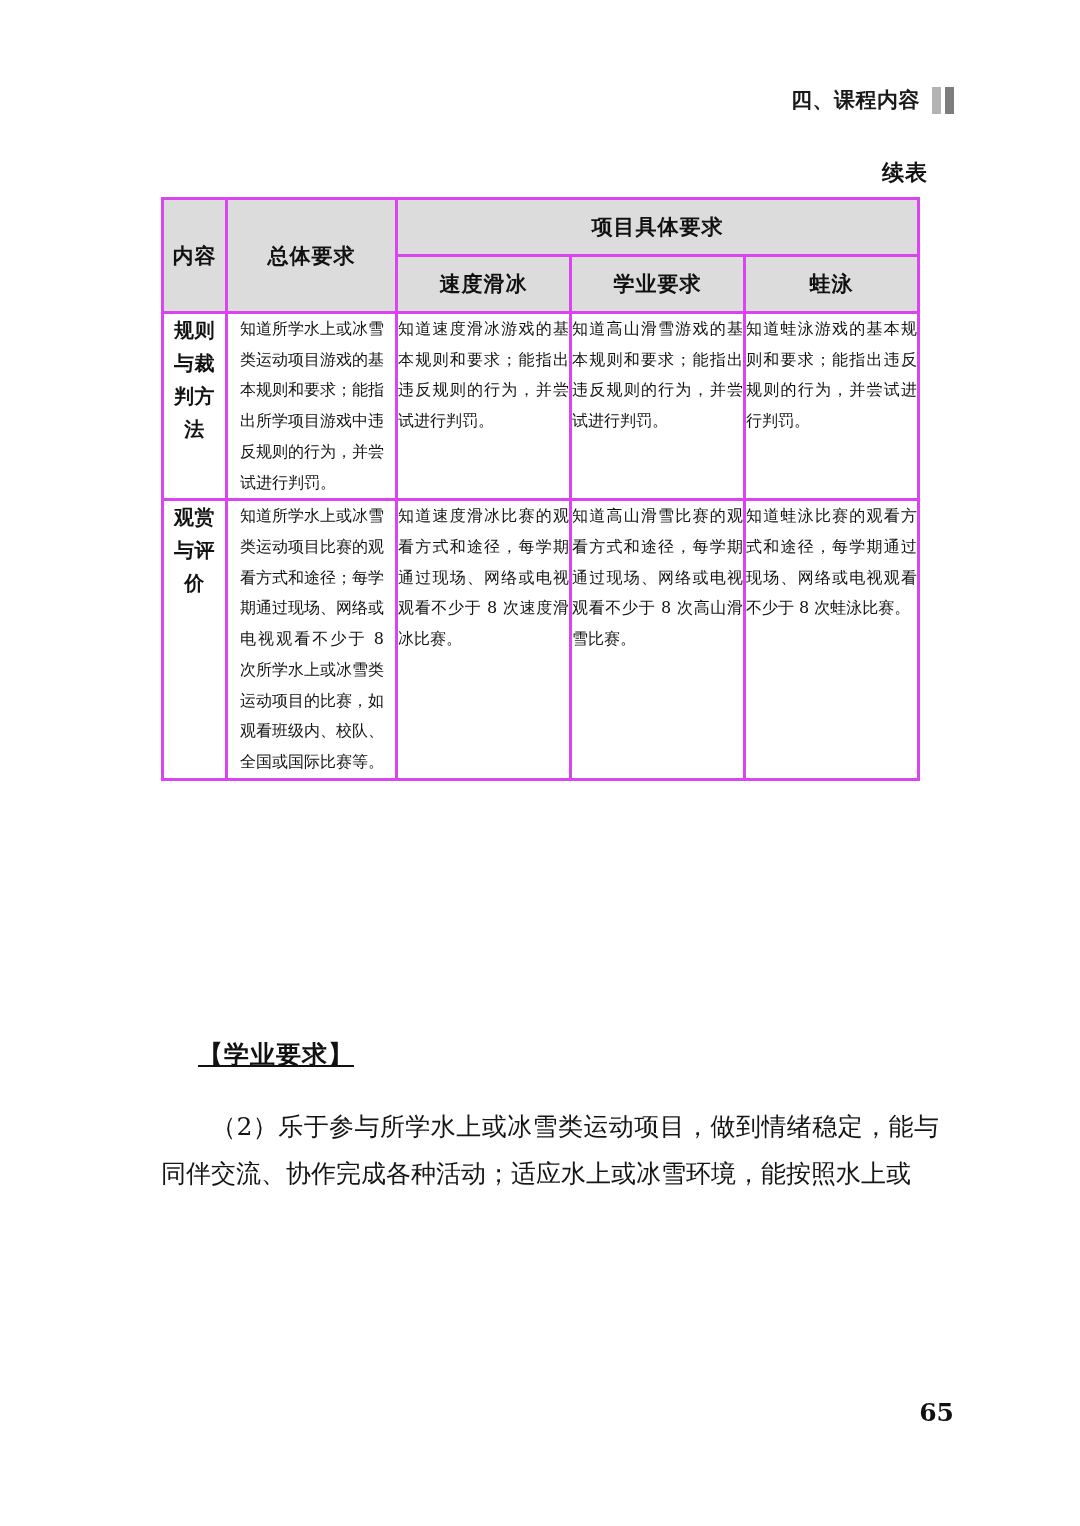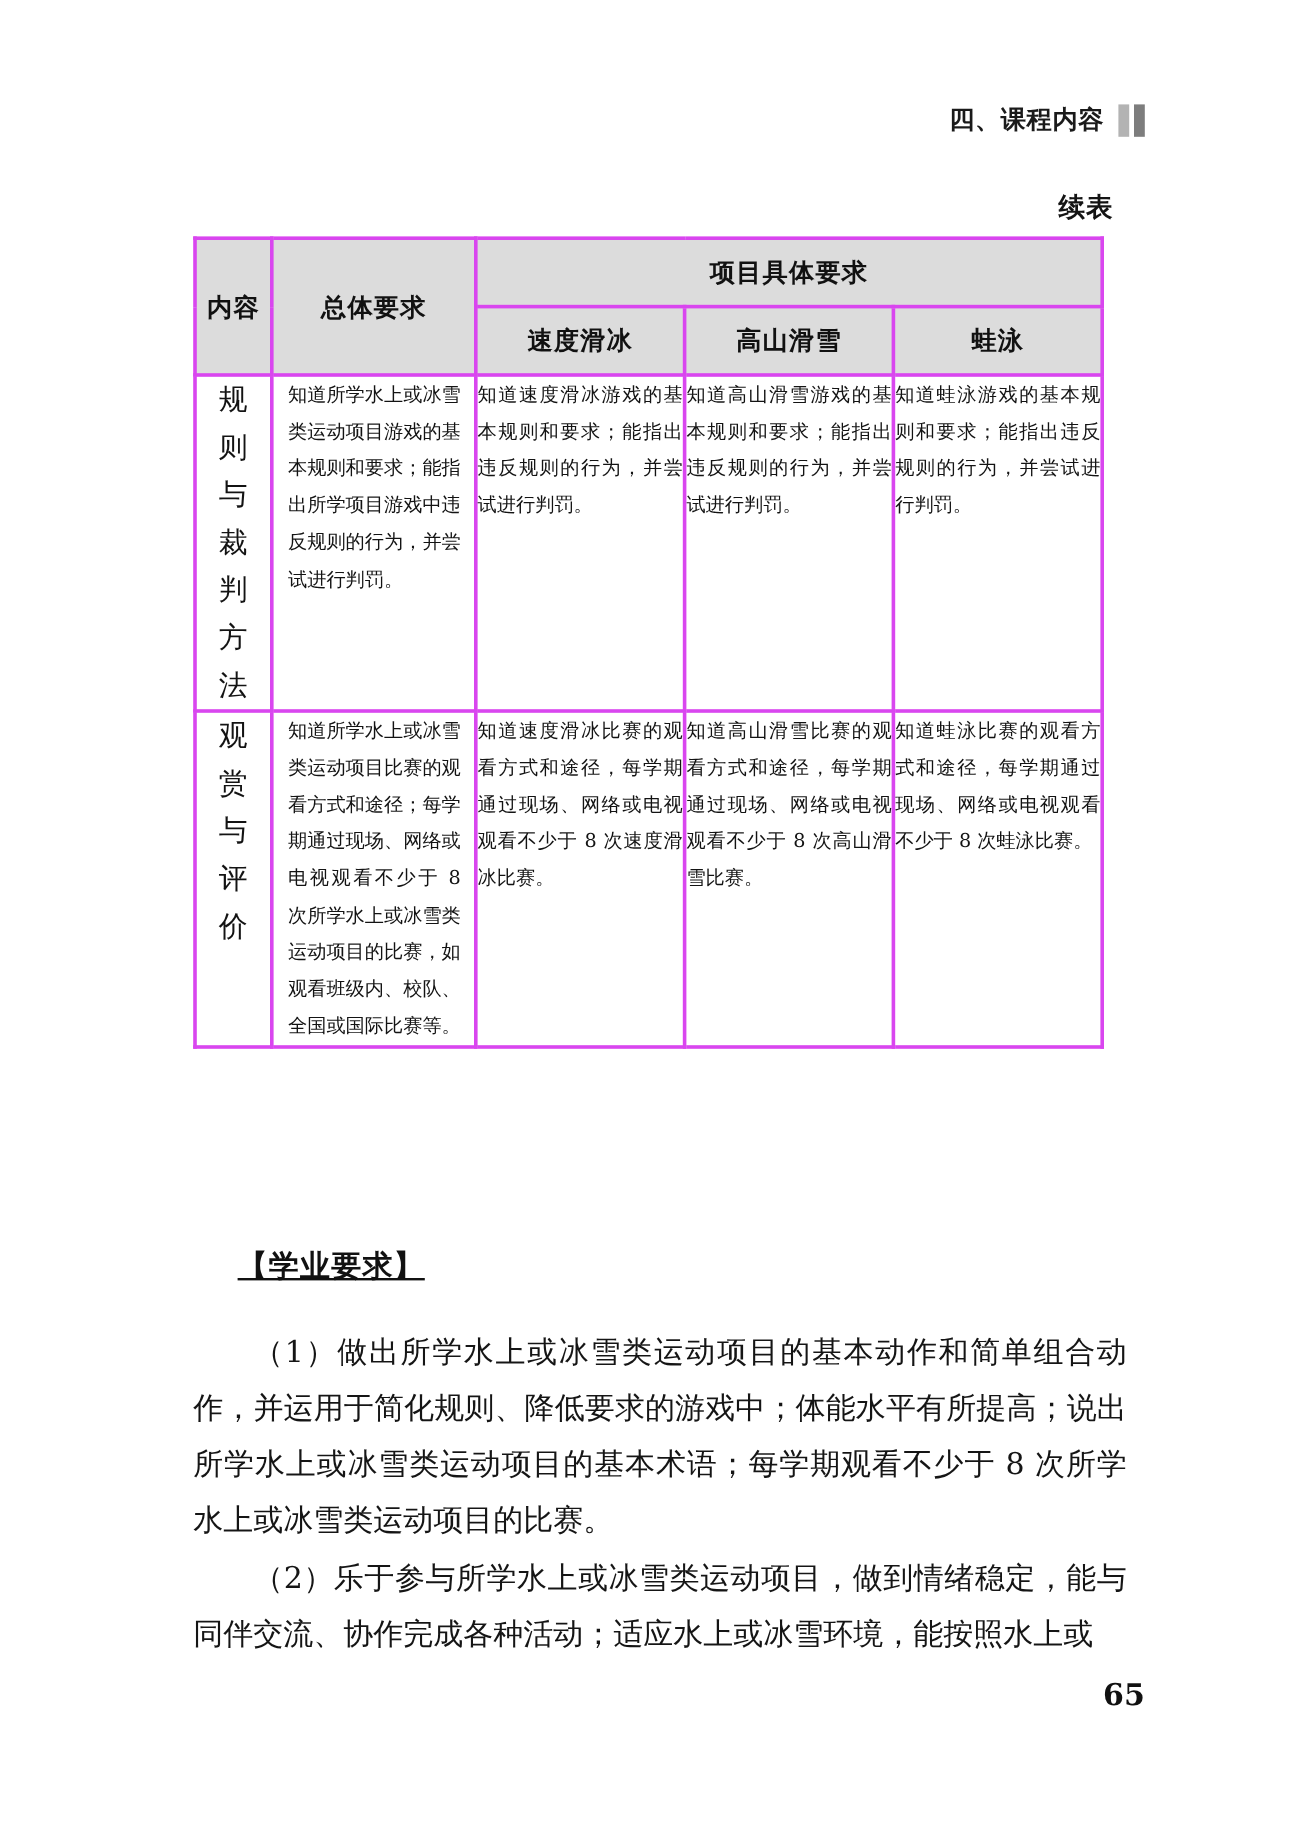--- a/index.html
+++ b/index.html
@@ -100,25 +100,26 @@
   th.h-overall   { width: 163px; }
   th.h-speed     { width: 180px; }
   th.h-alpine    { width: 175px; }
   th.h-breast    { width: 184px; }
 
   
   td.cat-cell {
     width: 57px;
     text-align: center;
     vertical-align: middle;
-    font-size: 24px;
+    font-size: 20px;
     line-height: 1.65;
     letter-spacing: 0.5px;
     padding: 4px 2px;
     color: #131313;
+    font-weight: bold;
   }
   td.cat-cell .cat-inner {
     display: block;
     width: 44px;
     margin: 0 auto;
     word-break: break-all;
     text-align: center;
   }
 
   td.body-cell {
@@ -190,21 +191,21 @@
   <div class="tbl-wrap">
     <table class="course-table">
       <thead>
         <tr>
           <th class="h-content" rowspan="2">内容</th>
           <th class="h-overall" rowspan="2">总体要求</th>
           <th colspan="3">项目具体要求</th>
         </tr>
         <tr>
           <th class="h-speed">速度滑冰</th>
-          <th class="h-alpine">高山滑雪</th>
+          <th class="h-alpine">学业要求</th>
           <th class="h-breast">蛙泳</th>
         </tr>
       </thead>
       <tbody>
         <tr>
           <td class="cat-cell">
             <span class="cat-inner">规则与裁判方法</span>
           </td>
           <td class="body-cell overall">知道所学水上或冰雪类运动项目游戏的基本规则和要求；能指出所学项目游戏中违反规则的行为，并尝试进行判罚。</td>
           <td class="body-cell">知道速度滑冰游戏的基本规则和要求；能指出违反规则的行为，并尝试进行判罚。</td>
@@ -220,19 +221,18 @@
           <td class="body-cell">知道高山滑雪比赛的观看方式和途径，每学期通过现场、网络或电视观看不少于 8 次高山滑雪比赛。</td>
           <td class="body-cell">知道蛙泳比赛的观看方式和途径，每学期通过现场、网络或电视观看不少于 8 次蛙泳比赛。</td>
         </tr>
       </tbody>
     </table>
   </div>
 
   <div class="section-heading">【学业要求】</div>
 
   <div class="body-text">
-    <p>（1）做出所学水上或冰雪类运动项目的基本动作和简单组合动作，并运用于简化规则、降低要求的游戏中；体能水平有所提高；说出所学水上或冰雪类运动项目的基本术语；每学期观看不少于 8 次所学水上或冰雪类运动项目的比赛。</p>
     <p>（2）乐于参与所学水上或冰雪类运动项目，做到情绪稳定，能与同伴交流、协作完成各种活动；适应水上或冰雪环境，能按照水上或</p>
   </div>
 
   <div class="folio">65</div>
 
 </div>
 
 </body></html>

